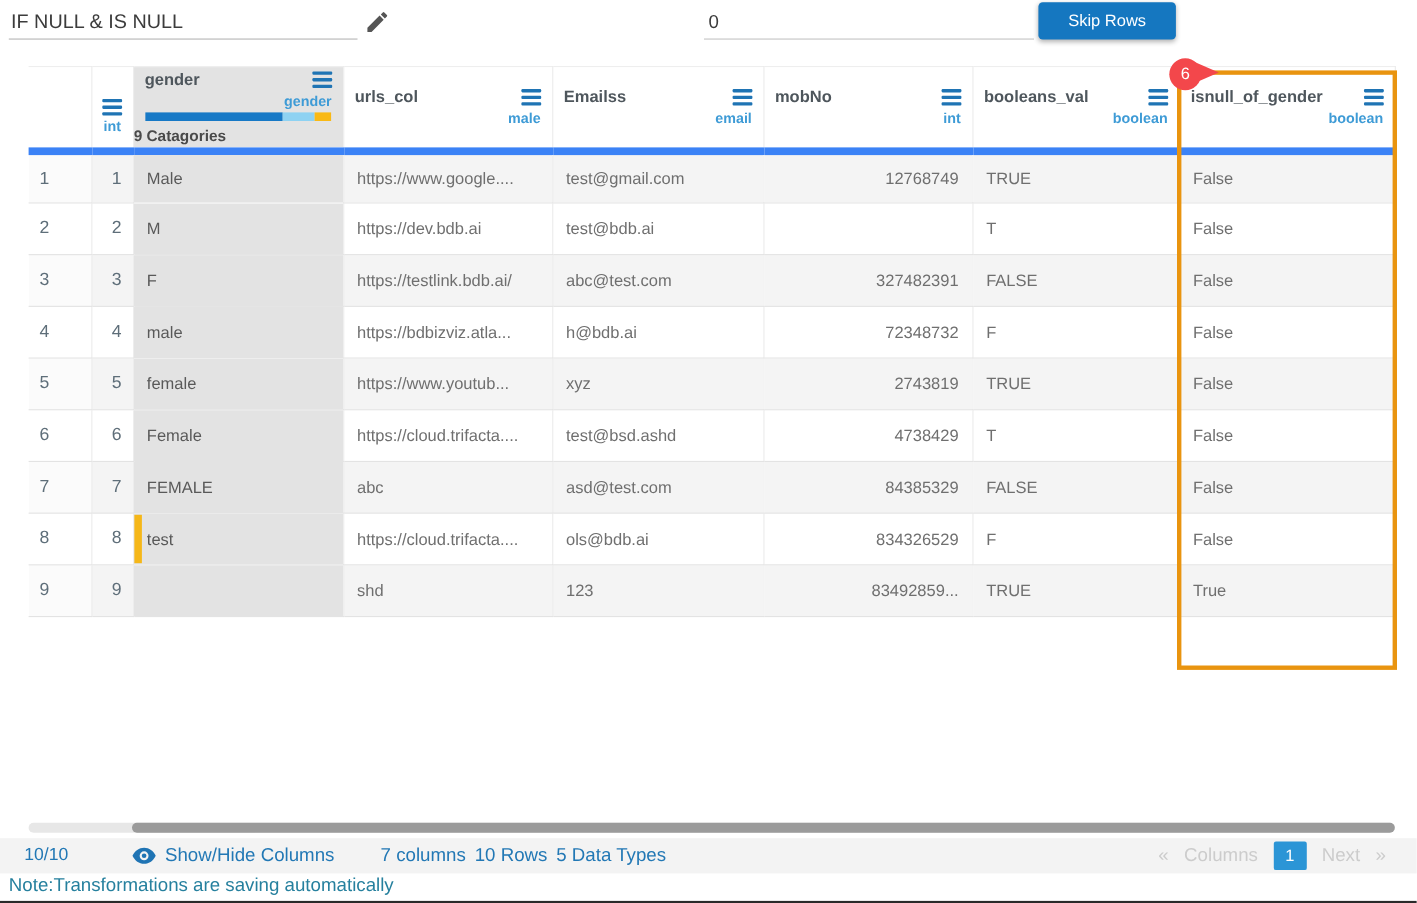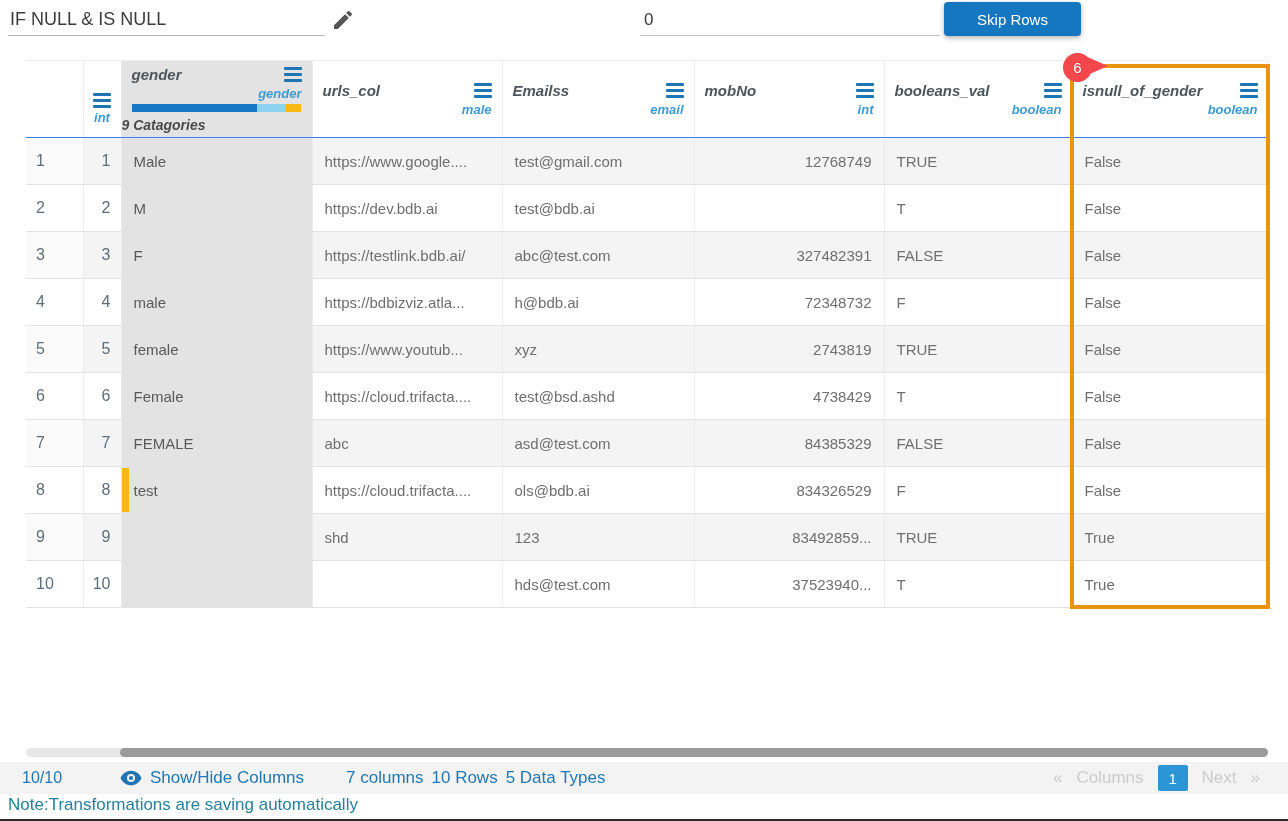--- a/index.html
+++ b/index.html
@@ -20,35 +20,35 @@
     position:absolute; left:328px; top:6px; width:30px; height:30px;
     border:none; background:transparent; cursor:pointer; padding:0;
   }
   .skip-input {
     position:absolute; left:640px; top:4px; width:300px; height:32px;
     border:none; border-bottom:1px solid #c4c4c4; outline:none;
     font-family:"Liberation Sans",sans-serif; font-size:17px; color:#3c3c3c;
     background:#fff; padding:0 4px;
   }
   .skip-btn {
-    position:absolute; left:944px; top:2px; width:137px; height:34px;
+    position:absolute; left:944px; top:2px; width:125px; height:34px;
     background:#1577c0; color:#fff; border:none; border-radius:4px;
     font-family:"Liberation Sans",sans-serif; font-size:15px;
     box-shadow:0 2px 5px rgba(0,0,0,.3); cursor:pointer;
   }
 
   
   .grid { position:absolute; left:26px; top:60px; width:1242px; }
   table { border-collapse:collapse; table-layout:fixed; width:1242px; }
   th, td {
     border-right:1px solid #ececec; border-bottom:1px solid #e3e3e3;
     overflow:hidden; white-space:nowrap; margin:0;
   }
   thead th { height:77px; background:#fff; border-top:1px solid #eeeeee;
-    border-bottom:1px solid #3b82f6; vertical-align:middle; padding:0; text-align:left;font-style:italic; }
+    border-bottom:7px solid #3b82f6; vertical-align:middle; padding:0; text-align:left; }
   th.h-gender { background:#e3e3e3; }
   .head-top { display:flex; justify-content:space-between; align-items:center; padding:0 10px; }
   .head-title { font-size:15px; color:#4e565c; }
   .head-type { font-size:13px; color:#3e9bd6; text-align:right; padding:3px 10px 0 10px; }
   .ham { display:inline-flex; flex-direction:column; gap:3px; width:18px; cursor:pointer; }
   .ham i { display:block; height:3px; background:#1f74b4; border-radius:1px; }
   .h-int-inner { display:flex; flex-direction:column; align-items:center;
     justify-content:flex-end; height:100%; padding-bottom:12px; gap:2px; }
   .h-int-inner .head-type { padding:0; }
   .dist-bar { display:flex; height:8px; margin:3px 10px 2px 10px; overflow:hidden; }
@@ -290,30 +290,20 @@
     <td>False</td>
   </tr>
   <tr>
     <td class="c-num">9</td>
     <td class="c-idx">9</td>
     <td class="c-gender"></td>
     <td>shd</td>
     <td>123</td>
     <td class="c-mob">83492859...</td>
     <td>TRUE</td>
-    <td>True</td>
-  </tr>
-  <tr>
-    <td class="c-num">10</td>
-    <td class="c-idx">10</td>
-    <td class="c-gender"></td>
-    <td></td>
-    <td>hds@test.com</td>
-    <td class="c-mob">37523940...</td>
-    <td>T</td>
     <td>True</td>
   </tr>
   </tbody>
 </table>
 </div>
 
 <div class="hl-box"></div>
 <div class="badge-tail"></div>
 <div class="badge">6</div>
 

